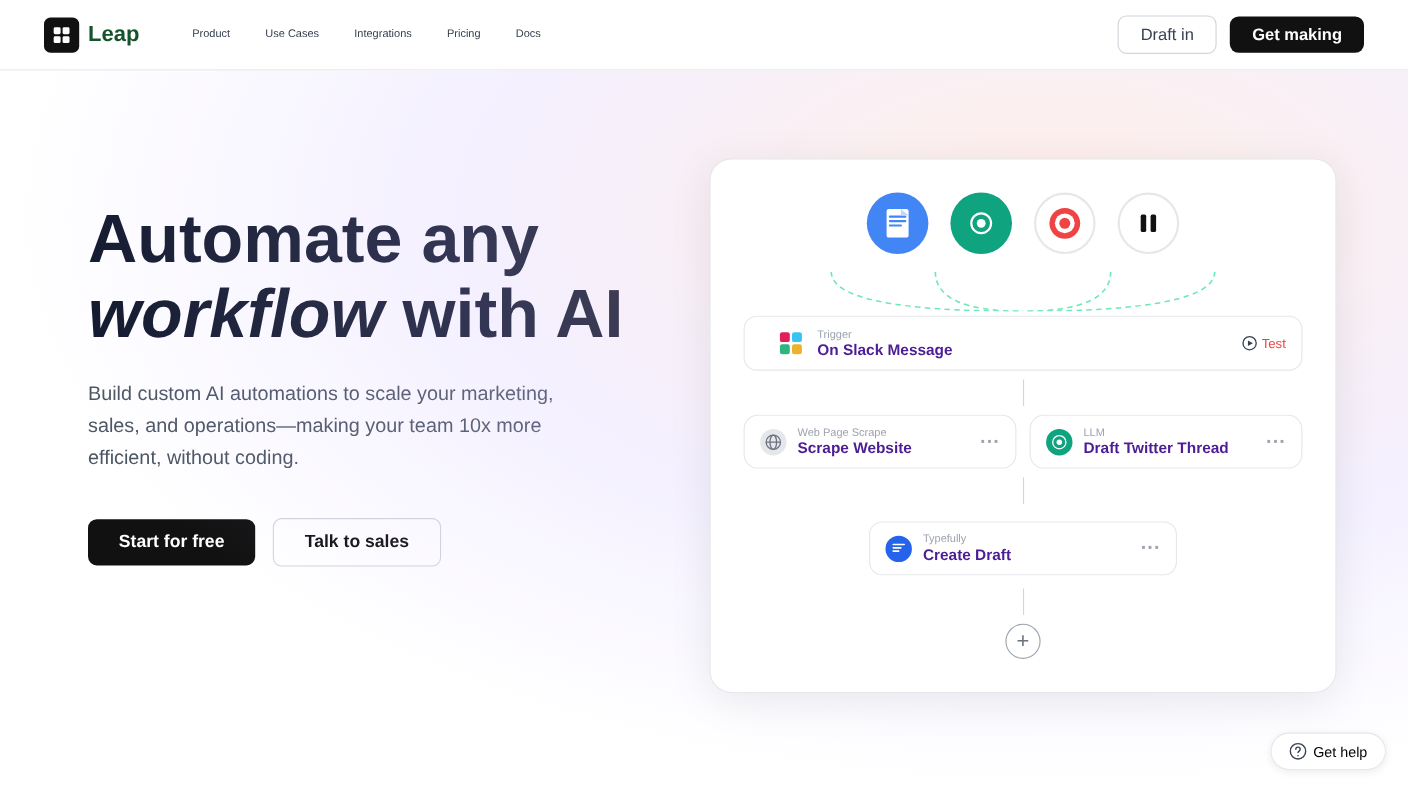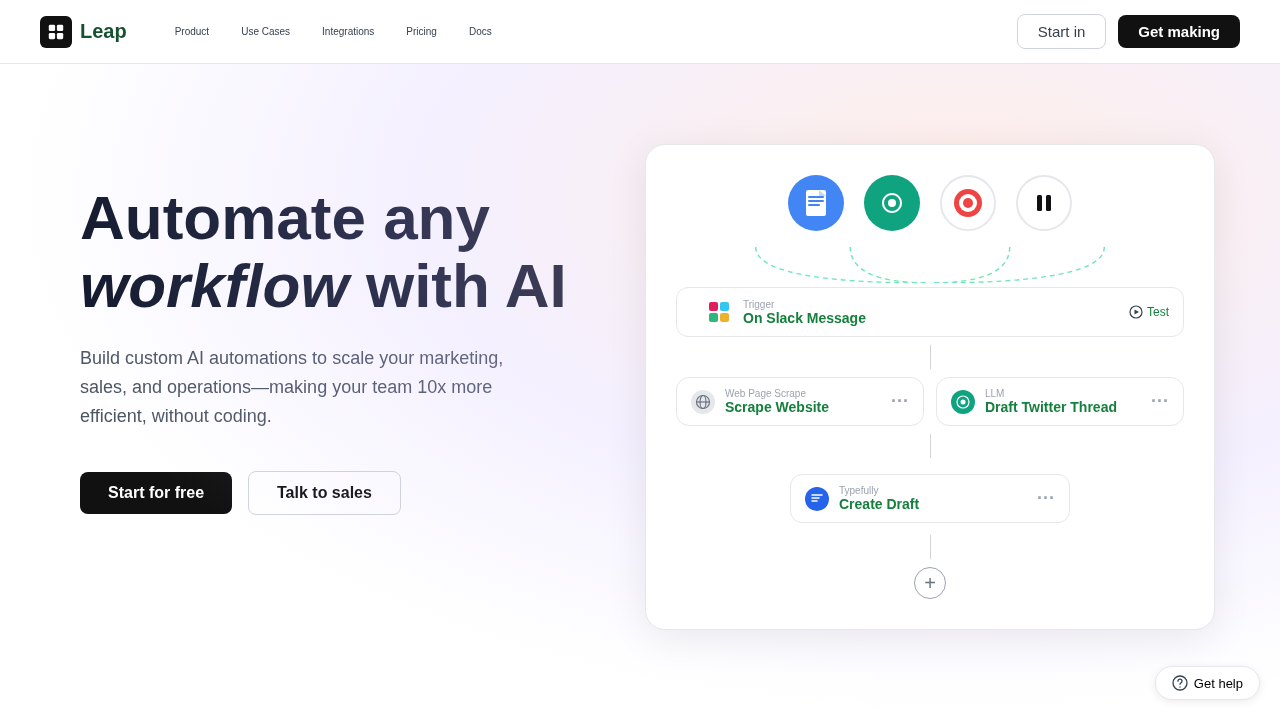--- a/index.html
+++ b/index.html
@@ -115,28 +115,28 @@
     }
     .dashed-lines svg { width: 100%; height: 100%; }
 
     
     .wf-node {
       background: #fff; border: 1px solid #e5e7eb; border-radius: 12px;
       padding: 10px 14px; display: flex; align-items: center; gap: 10px;
       font-size: 13px;
     }
     .wf-node-label { font-size: 10px; color: #9ca3af; font-weight: 500; }
-    .wf-node-title { font-size: 14px; color: #15803d; font-weight: 600; }
+    .wf-node-title { font-size: 14px; color: #4c1d95; font-weight: 600; }
     .wf-node-icon {
       width: 28px; height: 28px; border-radius: 6px;
       display: flex; align-items: center; justify-content: center; flex-shrink: 0;
     }
     .wf-node-test {
       margin-left: auto; display: flex; align-items: center; gap: 4px;
-      font-size: 12px; color: #15803d; font-weight: 500;
+      font-size: 12px; color: #ef4444; font-weight: 500;
     }
     .wf-node-more { margin-left: auto; color: #9ca3af; font-size: 18px; font-weight: 700; cursor: pointer; }
 
     .wf-trigger-row {
       display: flex; align-items: center; margin-bottom: 8px;
     }
     .wf-trigger-node { flex: 1; padding-left: 28px; }
 
     
     .connector {
@@ -197,21 +197,21 @@
     </a>
     <div class="nav-links">
       <button class="nav-link">Product</button>
       <button class="nav-link">Use Cases</button>
       <button class="nav-link">Integrations</button>
       <button class="nav-link">Pricing</button>
       <button class="nav-link">Docs</button>
     </div>
   </div>
   <div class="navbar-right">
-    <button class="btn-signin">Start in</button>
+    <button class="btn-signin">Draft in</button>
     <button class="btn-getstarted">Get making</button>
   </div>
 </nav>
 
 <section class="hero">
   <div class="hero-left">
     <h1 class="hero-headline">
       <span>Automate any</span><br>
       <em>workflow</em><span> </span><span>with AI</span>
     </h1>

